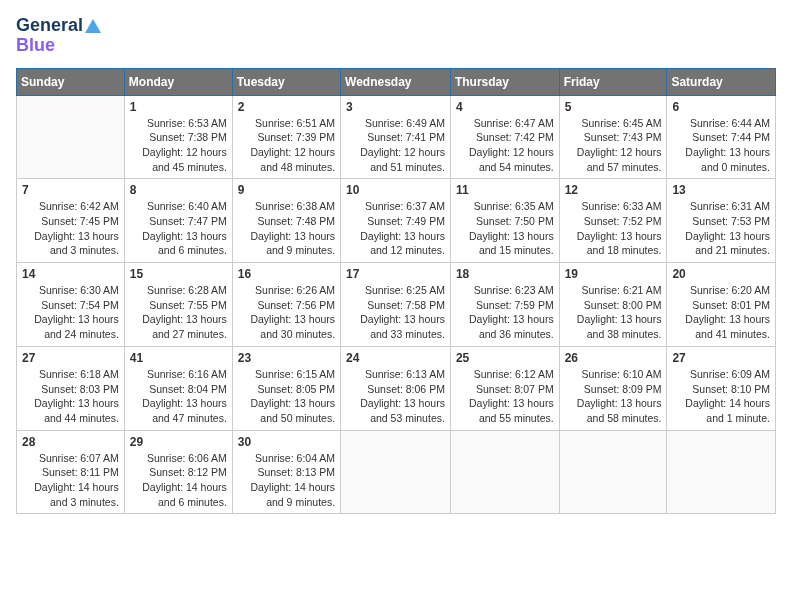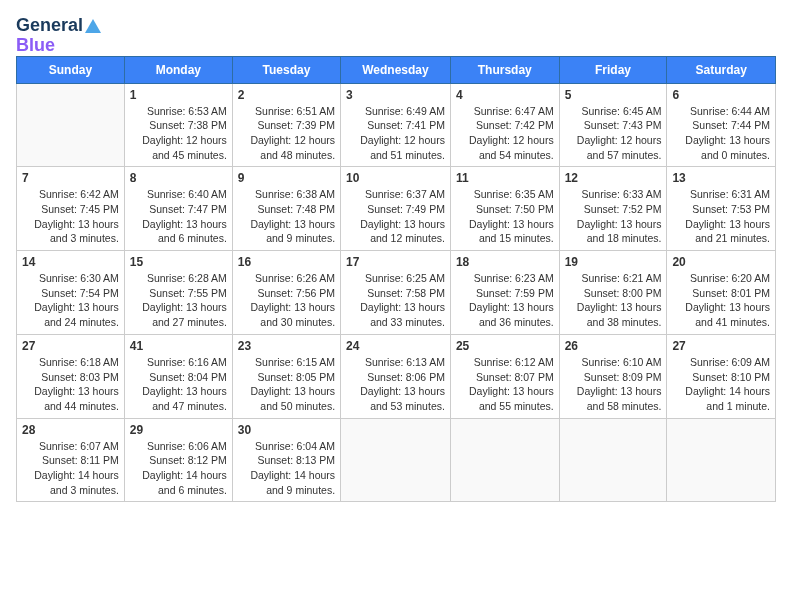--- a/index.html
+++ b/index.html
@@ -7,20 +7,21 @@
       font-family: Arial, sans-serif;
       background: #fff;
       width: 792px;
       min-height: 612px;
       padding: 16px;
     }
     .header {
       display: flex;
       justify-content: space-between;
       align-items: flex-start;
+      margin-bottom: 12px;
     }
     .logo {
       display: flex;
       flex-direction: column;
       align-items: flex-start;
     }
     .logo-text {
       font-size: 18px;
       font-weight: bold;
       color: #1a3a5c;
@@ -47,24 +48,24 @@
     .subtitle {
       font-size: 15px;
       color: #555;
     }
     .calendar {
       width: 100%;
       border-collapse: collapse;
       font-size: 11px;
     }
     .calendar th {
-      background: #3b82f6;
+      background: #737373;
       color: #fff;
       padding: 6px 4px;
-      text-align: center;
+      text-align: left;
       font-size: 12px;
       border: 1px solid #2e6da4;
     }
     .calendar td {
       border: 1px solid #ccc;
       padding: 4px 5px;
       vertical-align: top;
       width: 113px;
       min-height: 80px;
       height: 80px;

